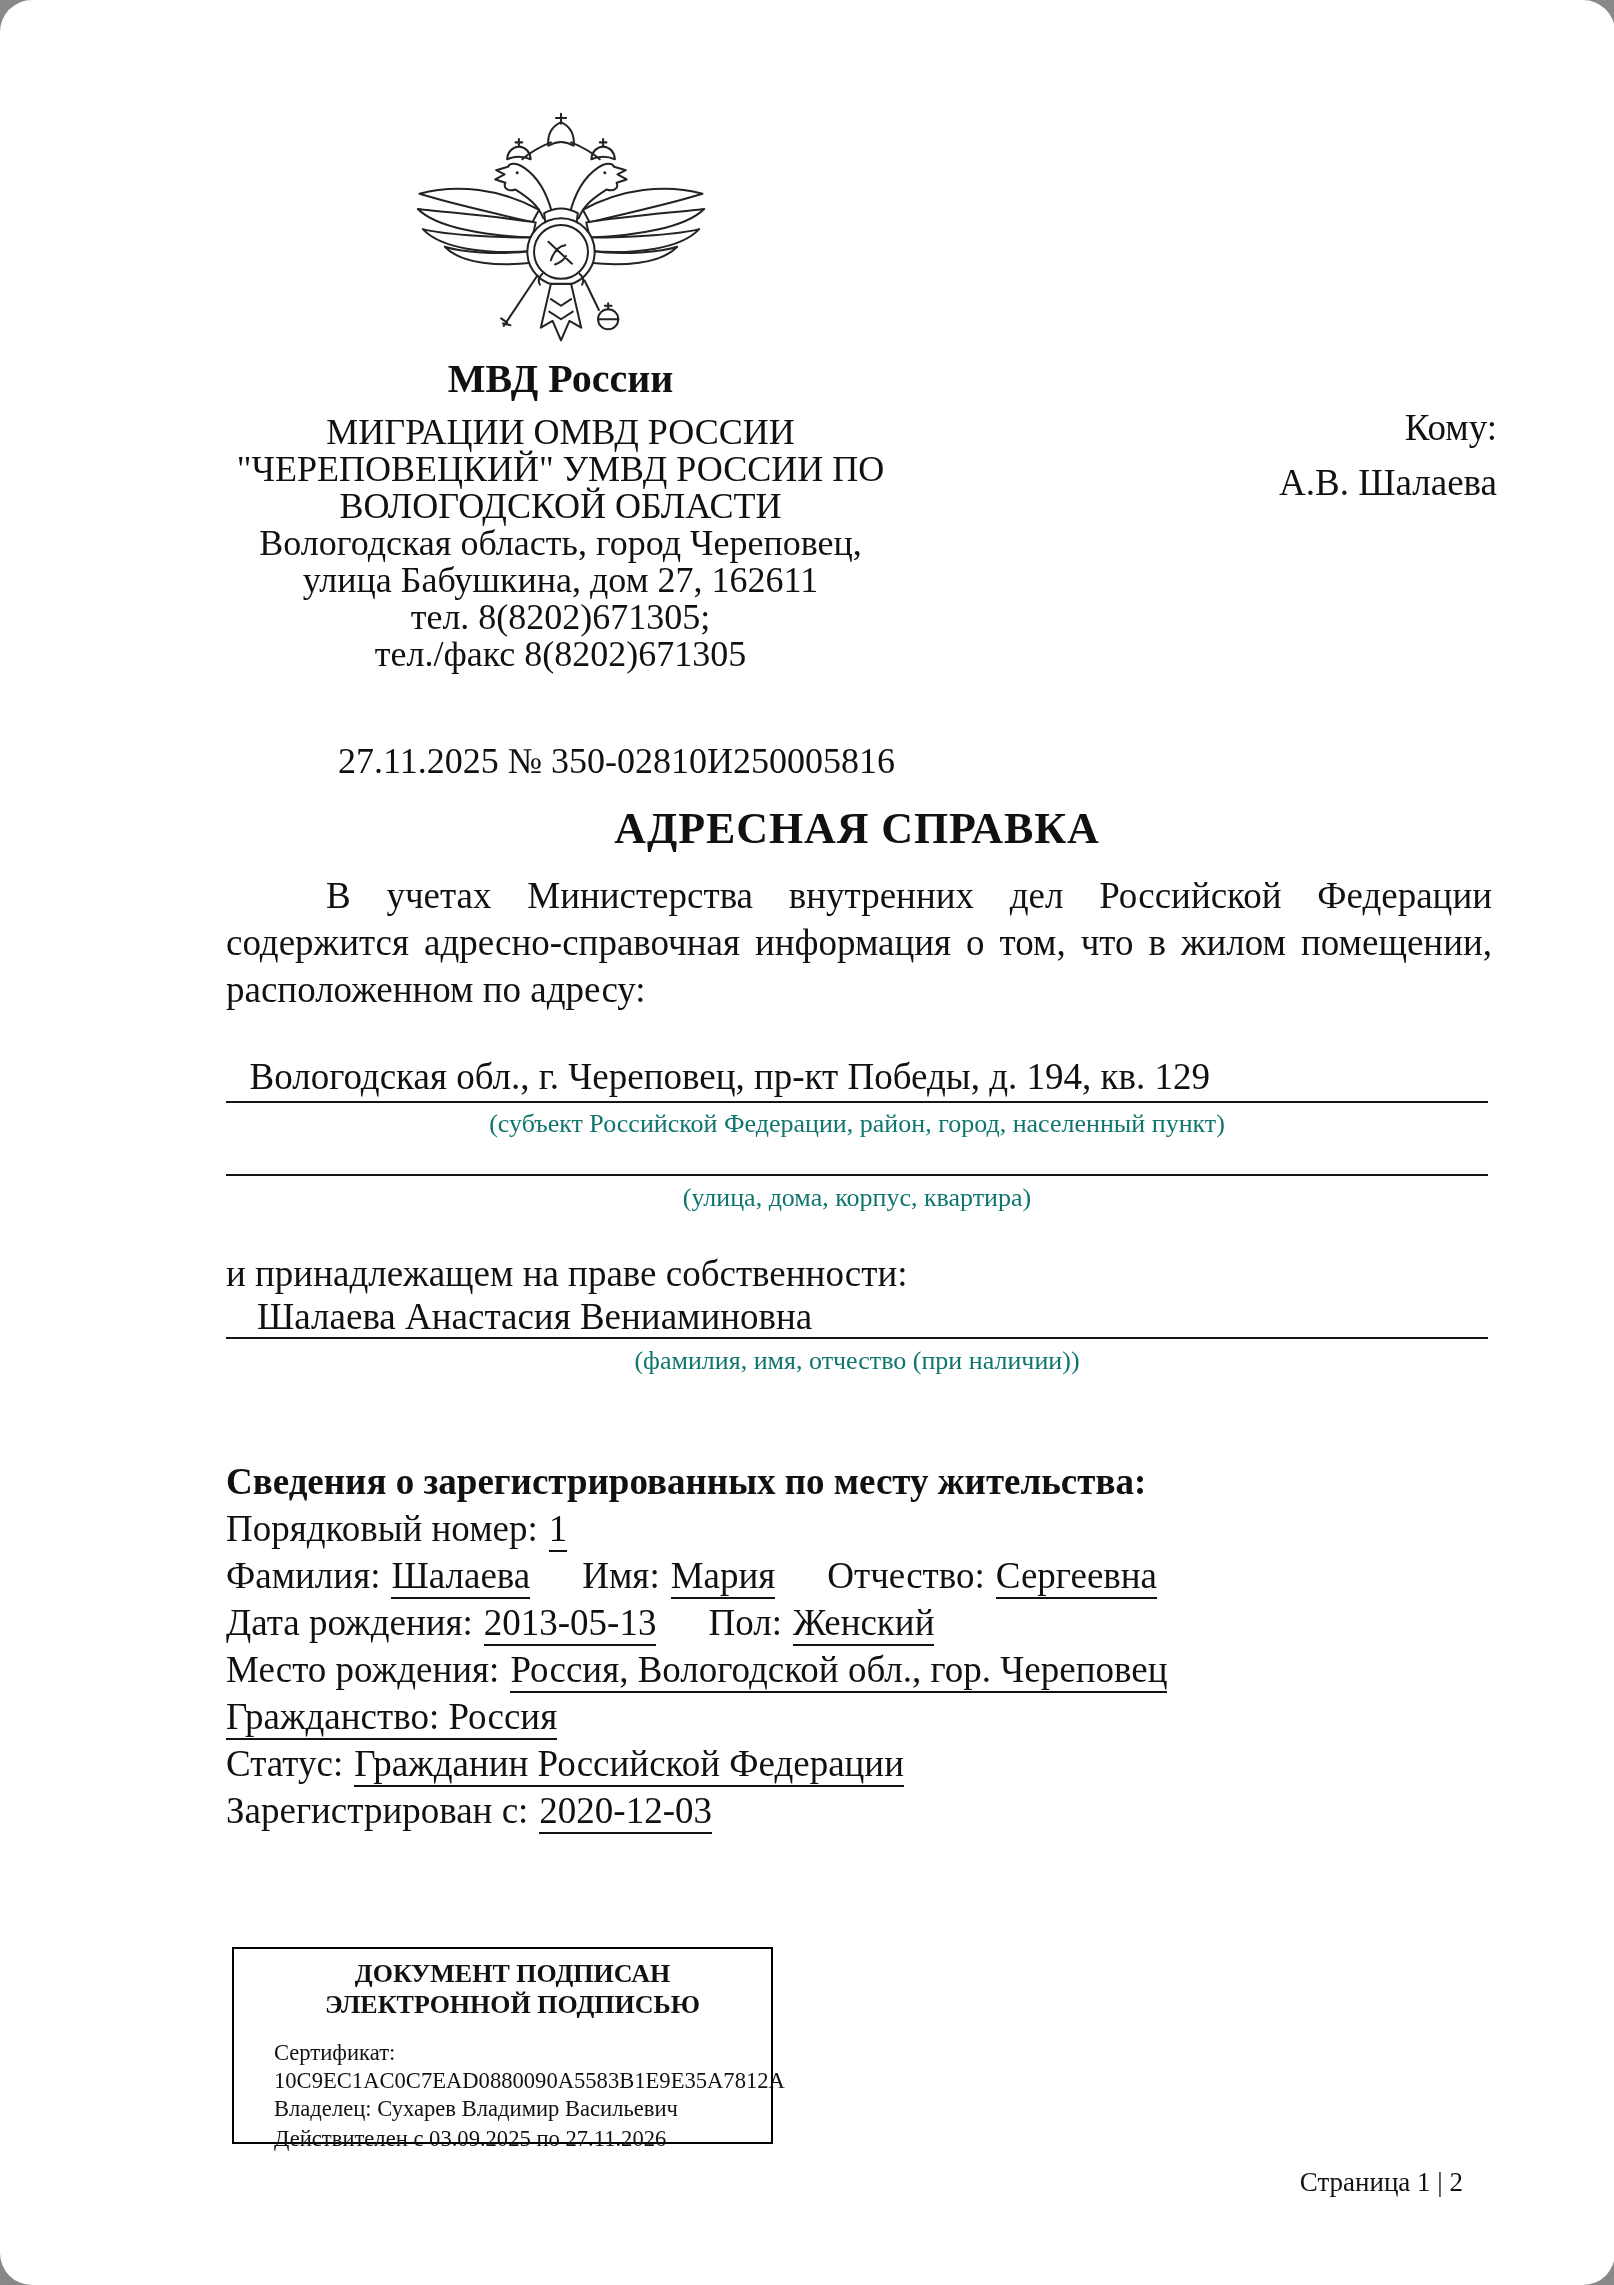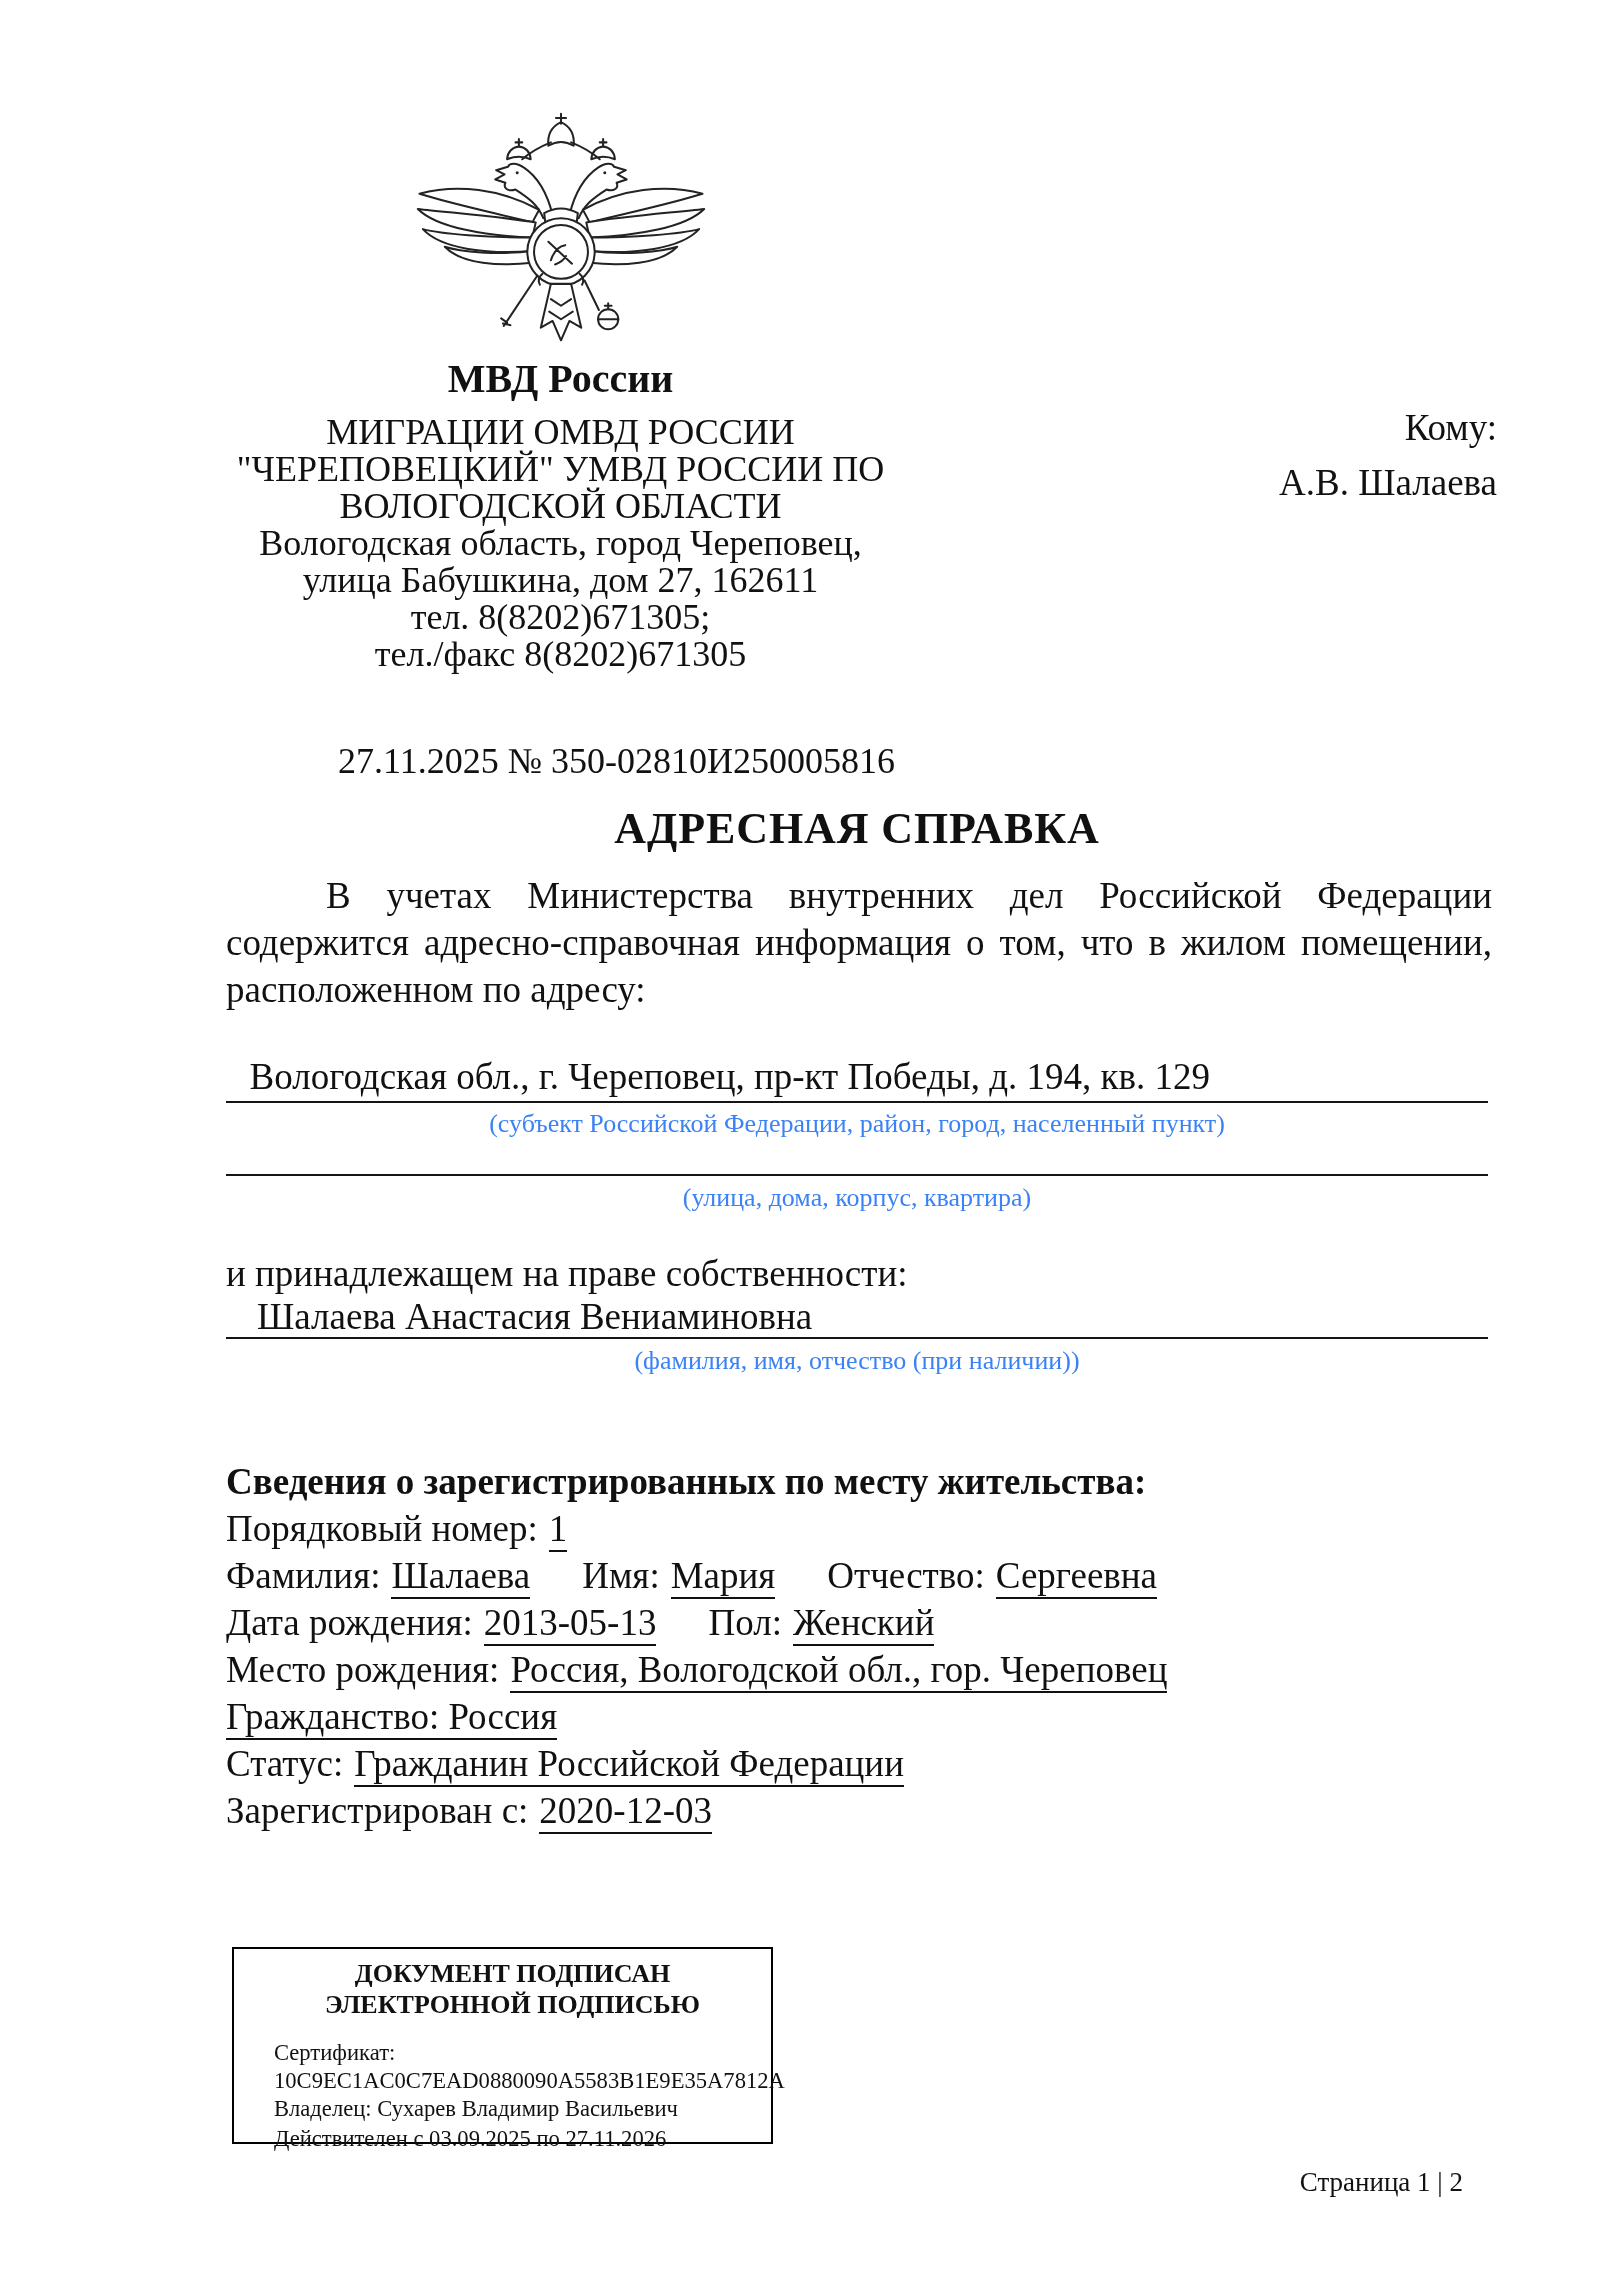--- a/index.html
+++ b/index.html
@@ -3,20 +3,21 @@
 <meta charset="utf-8">
 <style>
   html,body{margin:0;padding:0;background:#888;}
   .page{
     position:relative;
     width:1615px;height:2285px;
     background:#ffffff;
     font-family:"Liberation Serif","DejaVu Serif",serif;
     color:#111;
     overflow:hidden;
+    border-radius:32px;
   }
   .abs{position:absolute;}
   
   .emblem-block{left:226px;top:107px;width:669px;text-align:center;}
   .emblem-block svg{display:block;margin:0 auto;}
   .emblem-caption{left:226px;top:355px;width:669px;text-align:center;
     font-size:40px;font-weight:700;}
   .dept-block{left:226px;top:414px;width:669px;text-align:center;
     font-size:36px;line-height:37px;}
   .recipient{right:118px;top:407px;text-align:right;font-size:37px;line-height:42px;}
@@ -25,21 +26,21 @@
   
   .doc-title{left:226px;top:803px;width:1262px;text-align:center;
     font-size:44px;font-weight:700;letter-spacing:0.9px;}
   .intro{left:226px;top:872px;width:1266px;font-size:37px;line-height:47px;}
   .intro-line1{text-indent:100px;text-align:justify;text-align-last:justify;}
   .intro-line2{text-align:justify;text-align-last:justify;font-family:Liberation Serif, serif;}
   
   .rule-line{border-bottom:2.7px solid #151515;}
   .address-line{left:226px;top:1048px;width:1262px;height:53px;}
   .address-line .val{display:block;padding:7.2px 0 0 23.5px;font-size:37px;white-space:nowrap;}
-  .caption{width:1262px;left:226px;text-align:center;font-size:26px;color:#3b82f6;}
+  .caption{width:1262px;left:226px;text-align:center;font-size:26px;color:#0f766e;}
   .caption-subject{top:1109px;}
   .blank-line{left:226px;top:1136px;width:1262px;height:38px;}
   .caption-street{top:1183px;}
   .ownership{left:226px;top:1252px;font-size:37px;}
   .owner-line{left:226px;top:1290px;width:1262px;height:47px;}
   .owner-line .val{display:block;padding:5.4px 0 0 31px;font-size:37px;white-space:nowrap;}
   .caption-fio{top:1346px;}
   
   .reg-section{left:226px;top:1458px;width:1266px;font-size:37px;line-height:47px;}
   .reg-header{font-weight:700;}

